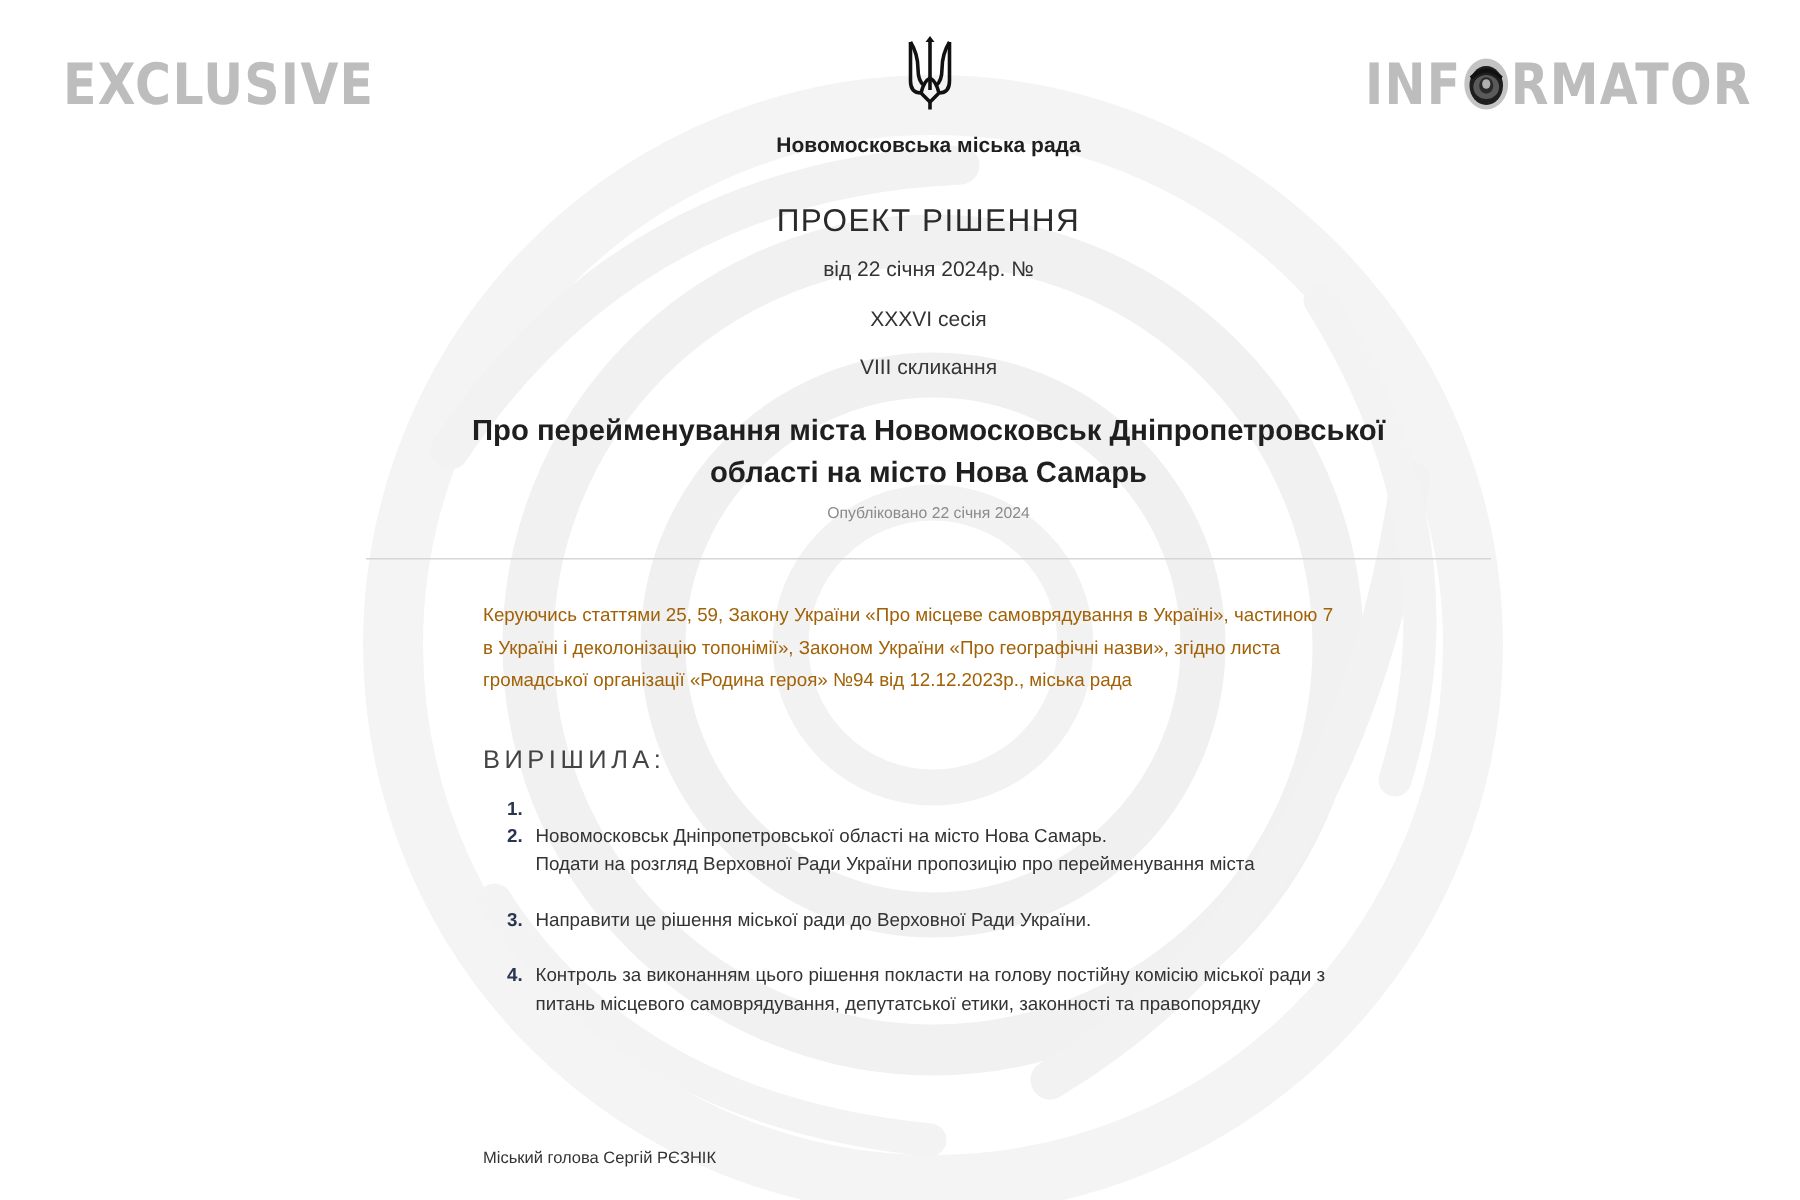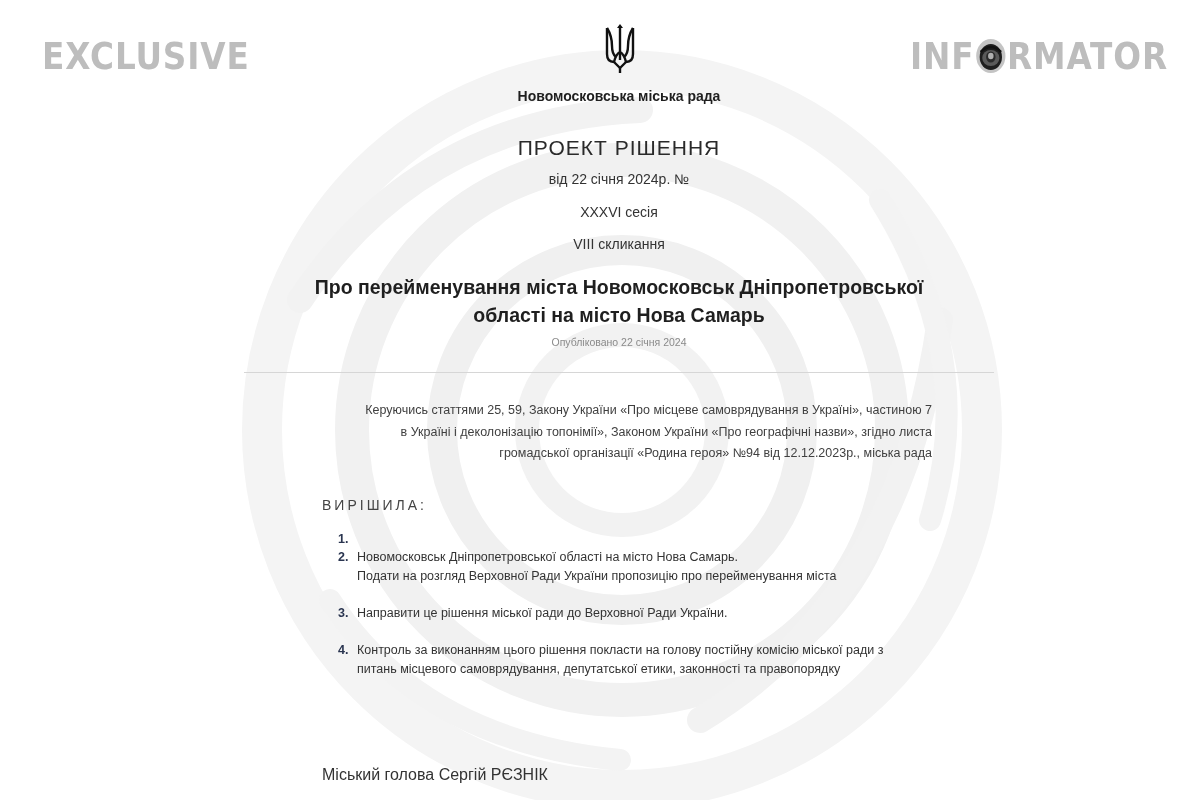--- a/index.html
+++ b/index.html
@@ -119,28 +119,27 @@
       height: 1px;
       background: #d6d6d6;
     }
     .preamble {
       position: absolute;
       top: 400px;
       left: 322px;
       width: 610px;
       font-size: 12.5px;
       line-height: 21.5px;
-      color: #404040;
-      text-align: right;
+      color: #a16207;
     }
     .resolved {
       position: absolute;
       top: 497px;
       left: 322px;
-      font-size: 14px;
+      font-size: 17px;
       letter-spacing: 3px;
       color: #444;
     }
     .decisions {
       position: absolute;
       top: 530px;
       left: 338px;
       width: 590px;
       margin: 0;
       padding: 0;
@@ -158,21 +157,21 @@
       position: absolute;
       left: 0;
       top: 0;
       font-weight: bold;
       color: #2a3550;
     }
     .signature {
       position: absolute;
       top: 766px;
       left: 322px;
-      font-size: 16px;
+      font-size: 11px;
       color: #333;
     }
   </style>
 </head>
 <body>
 
 <svg class="watermark" viewBox="0 0 1200 800">
   <defs>
     <radialGradient id="fadeG" cx="50%" cy="50%" r="50%">
       <stop offset="0%" stop-color="#ffffff" stop-opacity="0"></stop>

